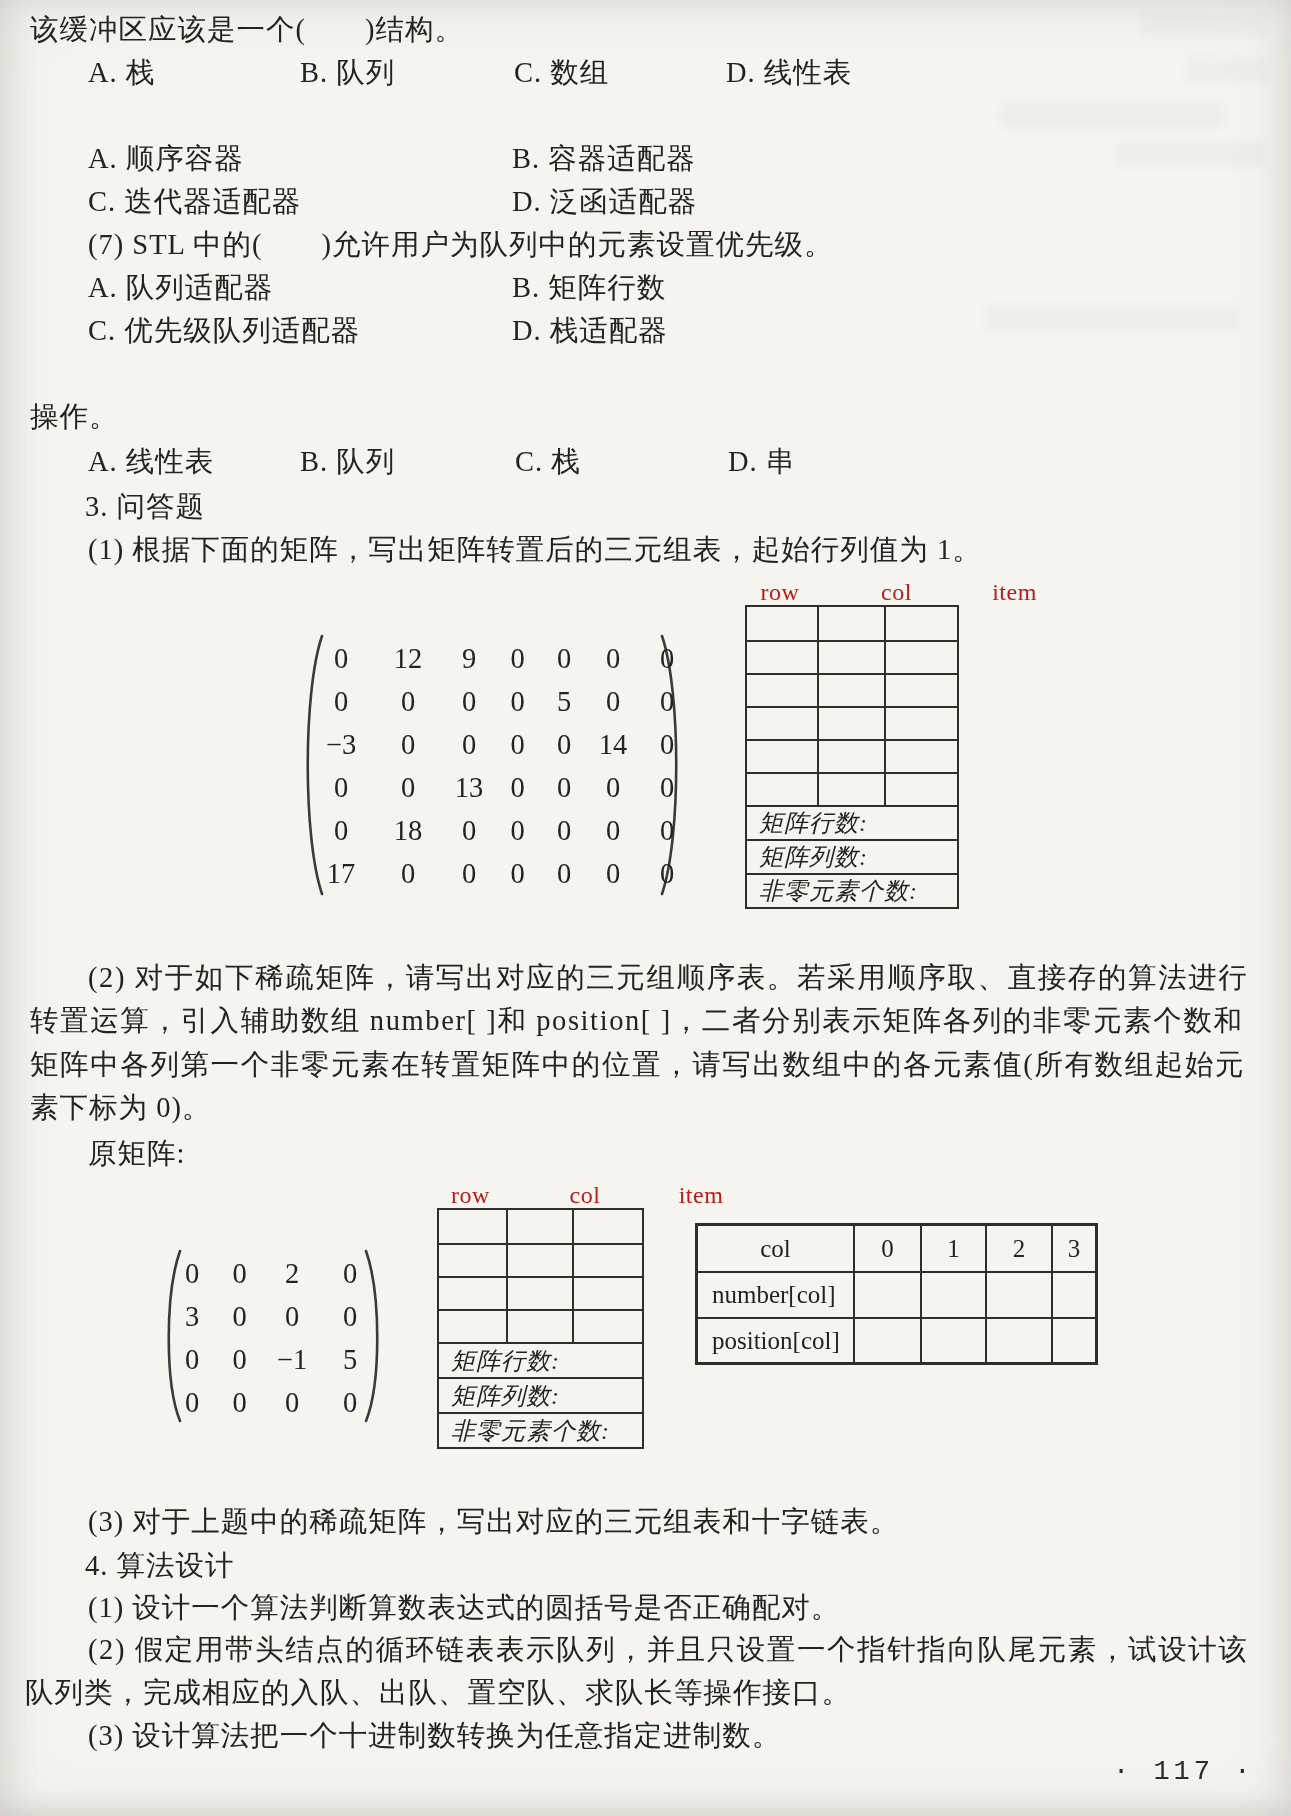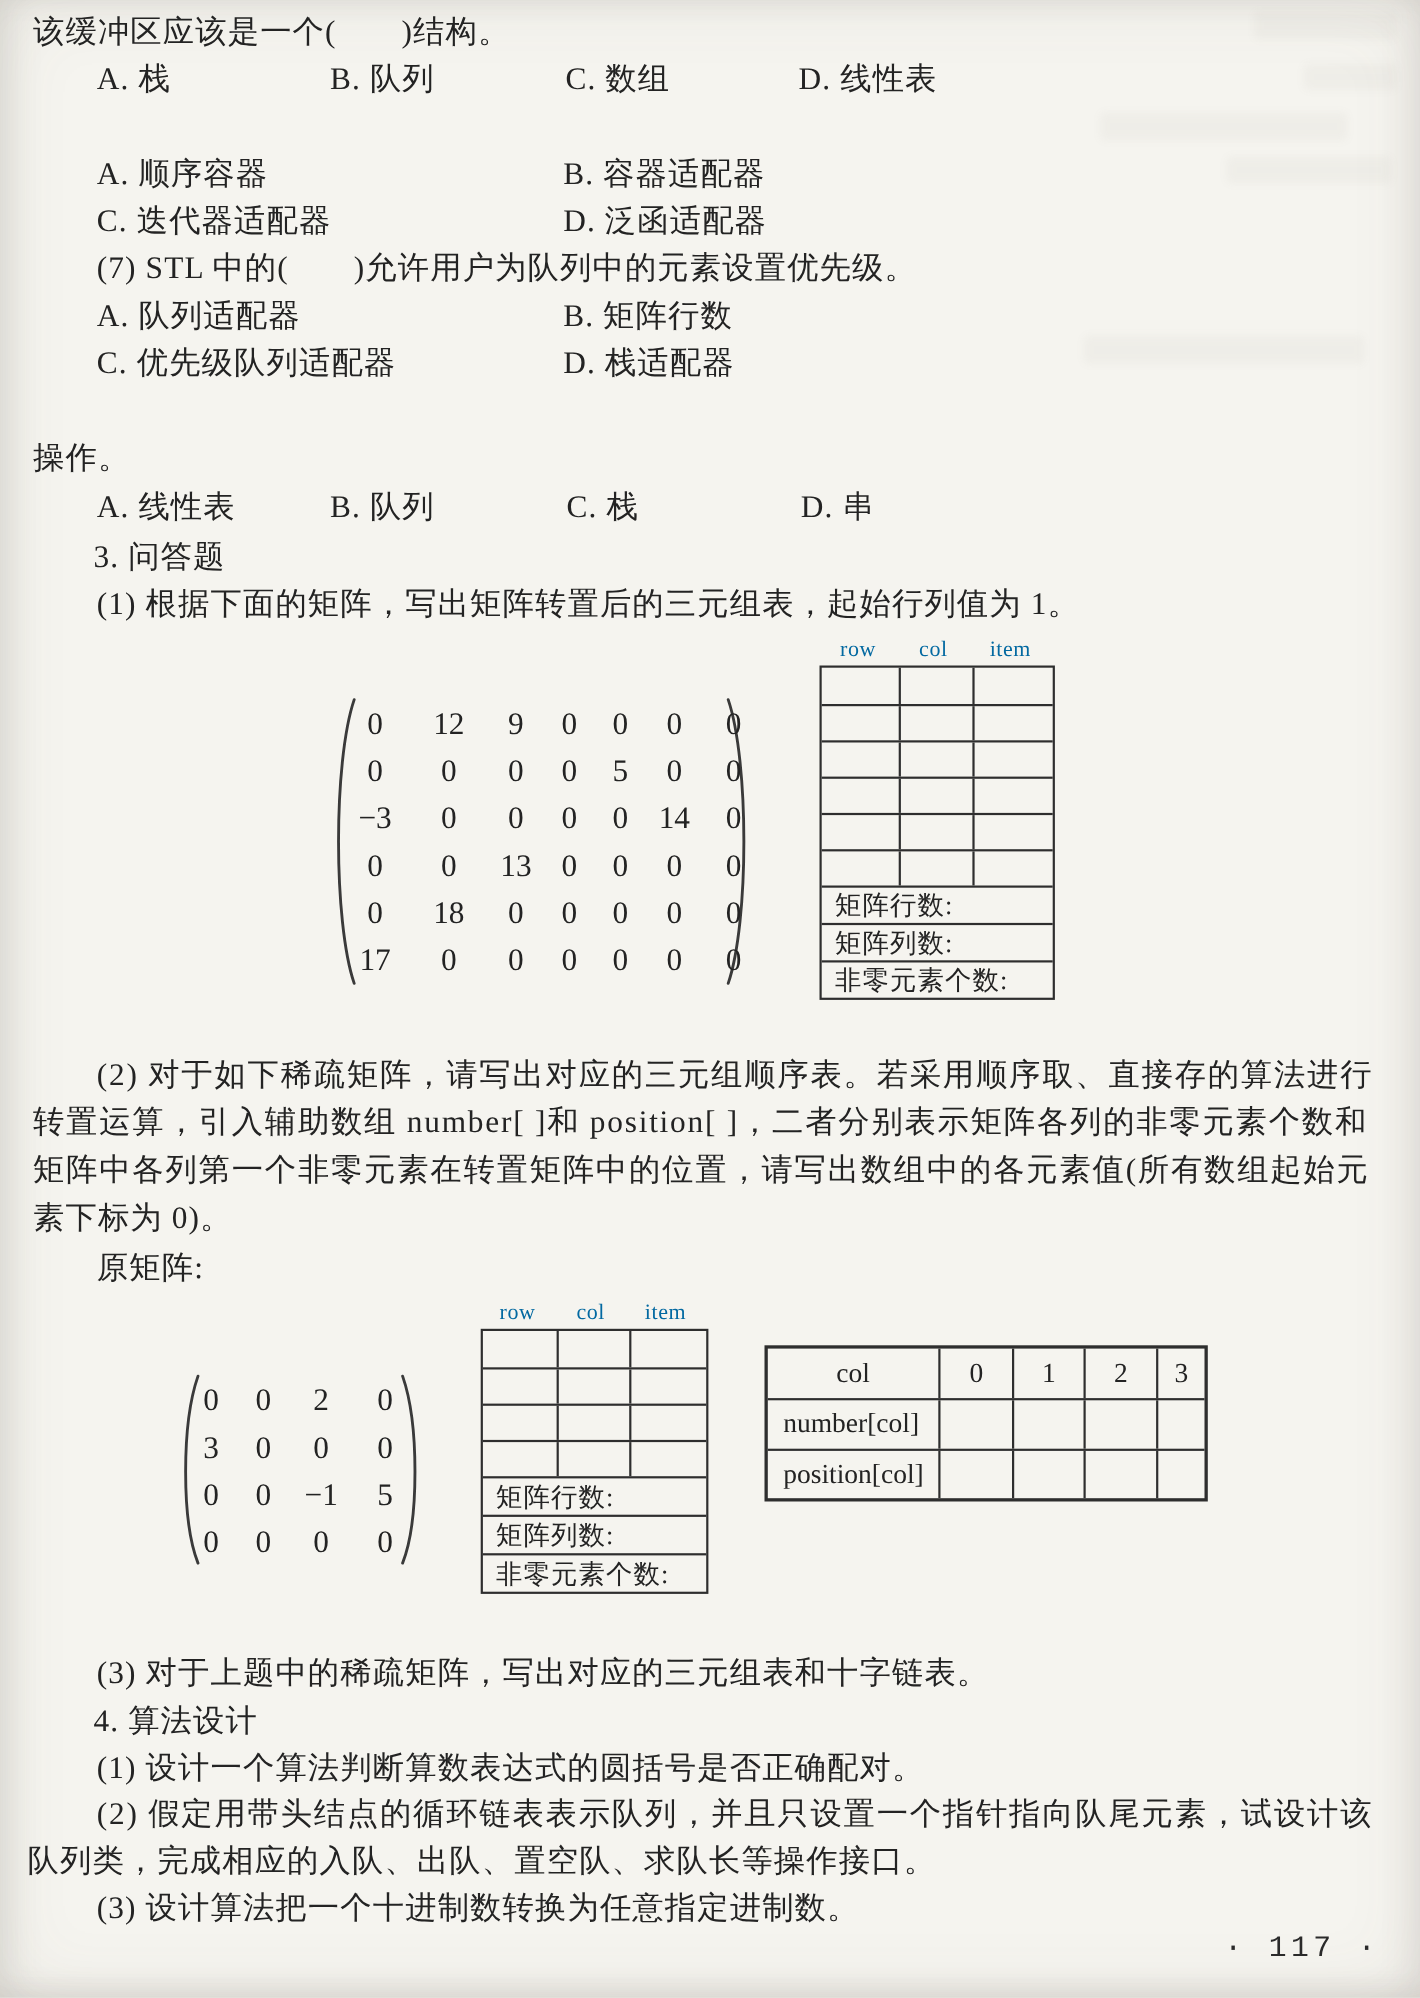--- a/index.html
+++ b/index.html
@@ -9,24 +9,24 @@
     overflow:hidden;
     font-family:"Liberation Serif","DejaVu Serif",serif;
     color:#232323;
     box-shadow: inset 0 0 70px rgba(95,90,78,.09),
                 inset -16px 0 26px rgba(95,90,78,.06),
                 inset 16px 0 26px rgba(95,90,78,.08),
                 inset 0 -12px 22px rgba(95,90,78,.06);
   }
   .t { position:absolute; font-size:28.5px; line-height:1.15; white-space:nowrap; letter-spacing:1px; }
   .para { letter-spacing:1.6px; }
-  .hdr { position:absolute; display:flex; font-size:20px; letter-spacing:.5px; color:#0369a1; }
+  .hdr { position:absolute; display:flex; font-size:24px; letter-spacing:.5px; color:#b91c1c;gap:48px; }
   .hdr span { display:inline-block; text-align:center; }
 
-  .tbl { position:absolute; border:2.5px solid #2e2e2e; box-sizing:content-box; background:transparent; }
+  .tbl { position:absolute; border:2.5px solid #2e2e2e; box-sizing:content-box; background:transparent;font-style:italic; }
   .trow { display:flex; box-sizing:border-box; border-top:2px solid #2e2e2e; }
   .trow.first { border-top:none; }
   .tcell { box-sizing:border-box; border-left:2px solid #2e2e2e; height:100%; }
   .tcell.first { border-left:none; }
   .lblrow { display:flex; align-items:center; box-sizing:border-box;
             border-top:2.5px solid #2e2e2e; padding-left:12px;
             font-size:24px; letter-spacing:1px; }
 
   .mx { position:absolute; display:grid; align-items:center; justify-items:center;
         font-size:28.5px; letter-spacing:0; }

